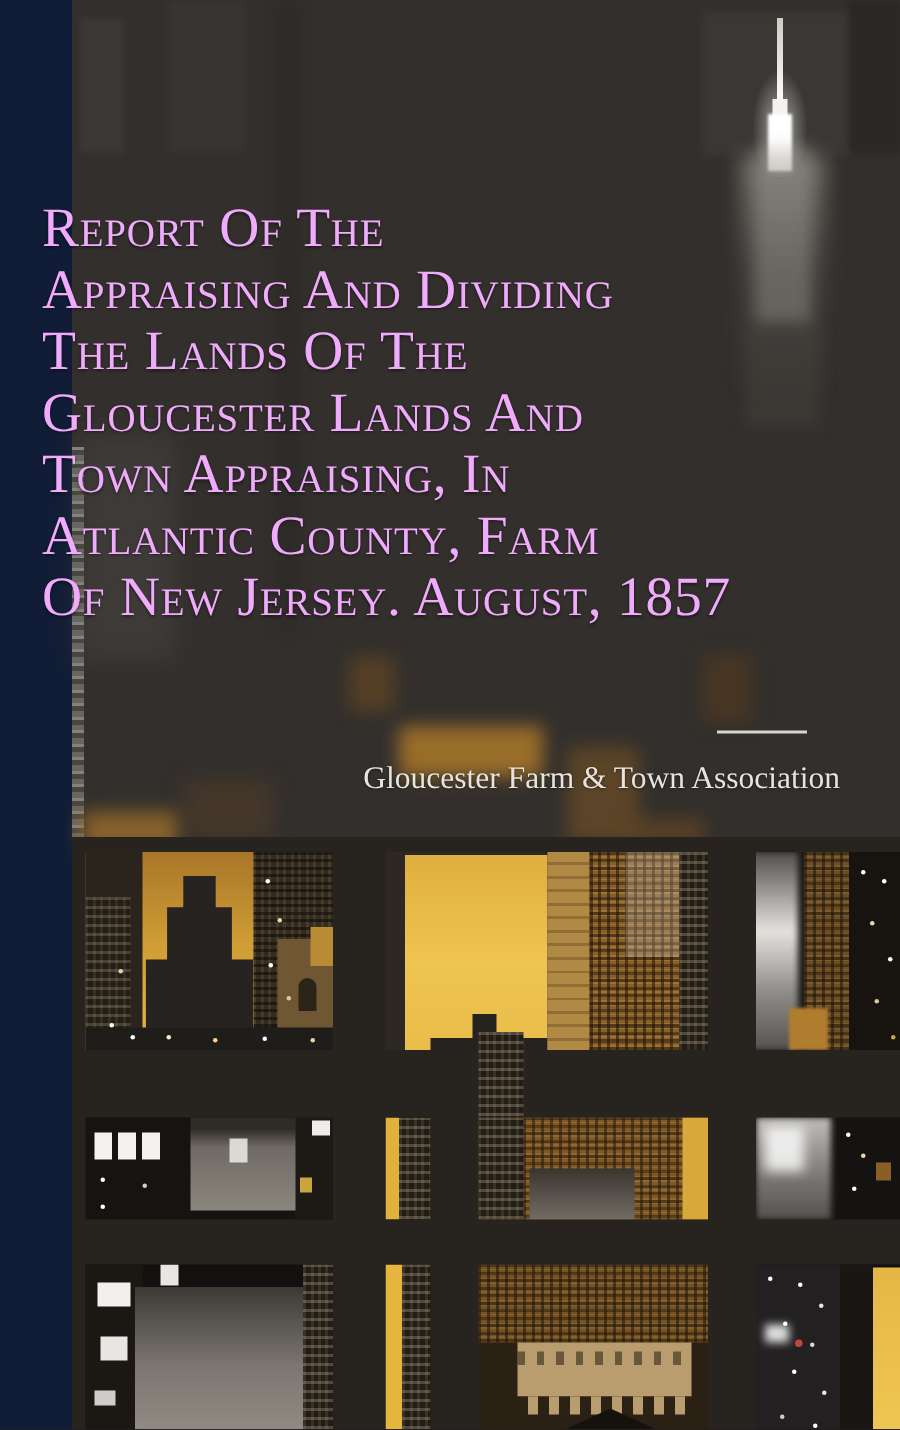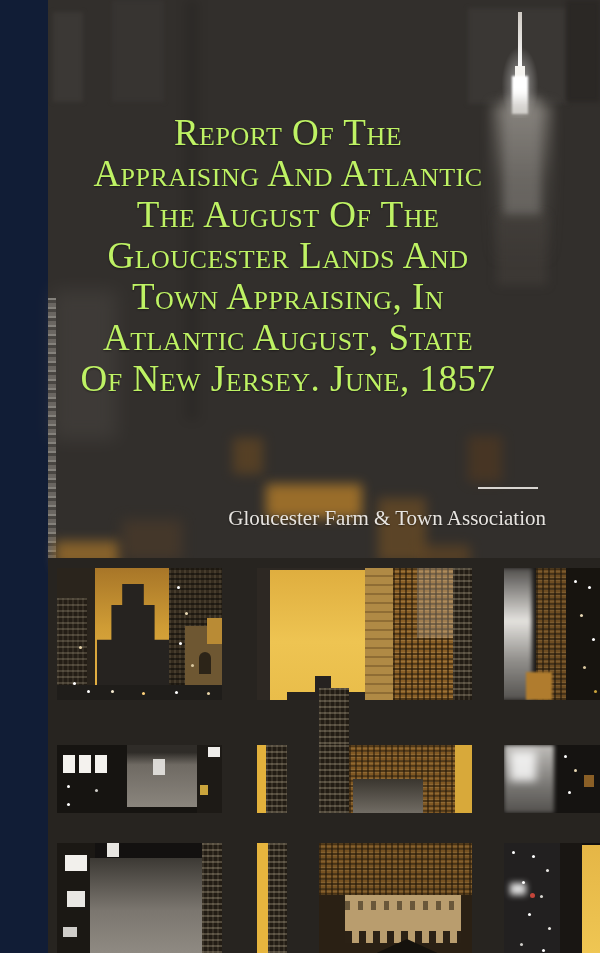--- a/index.html
+++ b/index.html
@@ -26,32 +26,32 @@
   .tex-dark-win{
     background-color:#342b1e;
     background-image:
       repeating-linear-gradient(to bottom, rgba(0,0,0,.45) 0 2px, rgba(0,0,0,0) 2px 5px),
       repeating-linear-gradient(to right, rgba(235,215,175,.10) 0 2px, rgba(0,0,0,0) 2px 5px);
   }
   .pane{position:absolute;overflow:hidden;}
   .dot{position:absolute;width:3px;height:3px;background:#fff;border-radius:50%;}
   
   .title-block{
-    position:absolute;top:112px;right:52px;width:520px;
-    text-align:center;color:#bef264;
+    position:absolute;top:132px;right:52px;width:520px;
+    text-align:left;color:#f0abfc;
     font-size:37px;line-height:41px;letter-spacing:.5px;
     font-variant:small-caps;text-shadow:0 1px 2px rgba(0,0,0,.45);
     z-index:20;
   }
   .divider{
     position:absolute;top:487px;right:62px;width:60px;height:2px;
     background:#d8d5d1;z-index:20;
   }
   .author{
-    position:absolute;top:505px;right:54px;width:520px;
+    position:absolute;top:505px;right:40px;width:520px;
     text-align:right;color:#e7e4e0;font-size:21px;line-height:26px;
     text-shadow:0 1px 2px rgba(0,0,0,.45);z-index:20;
   }
 </style>
 </head>
 <body>
 
 <div class="cover">
 
   <div class="abs" style="left:0;top:0;width:48px;height:953px;background:#111d36;"></div>
@@ -195,25 +195,25 @@
     <div class="dot" style="left:8px;top:8px;box-shadow:20px 4px 0 #fff,34px 18px 0 #e8e6e2,10px 30px 0 #fff,28px 44px 0 #d9d7d2,16px 62px 0 #fff,36px 76px 0 #e8e6e2,8px 92px 0 #cfcdc9,30px 98px 0 #fff;"></div>
     <div class="abs" style="left:6px;top:40px;width:16px;height:12px;background:rgba(255,255,255,.85);filter:blur(3px);"></div>
     <div class="abs" style="left:26px;top:50px;width:5px;height:5px;background:#c4453a;border-radius:50%;"></div>
     <div class="abs" style="left:56px;top:0;width:22px;height:110px;background:#191613;"></div>
     <div class="abs" style="left:78px;top:2px;width:18px;height:108px;
                 background:linear-gradient(to bottom,#e5b646,#efc653);"></div>
   </div>
 
   <div class="title-block">
     <div>Report Of The</div>
-    <div>Appraising And Atlantic</div>
-    <div>The August Of The</div>
+    <div>Appraising And Dividing</div>
+    <div>The Lands Of The</div>
     <div>Gloucester Lands And</div>
     <div>Town Appraising, In</div>
-    <div>Atlantic August, State</div>
-    <div>Of New Jersey. June, 1857</div>
+    <div>Atlantic County, Farm</div>
+    <div>Of New Jersey. August, 1857</div>
   </div>
 
   <div class="divider"></div>
 
   <div class="author">Gloucester Farm &amp; Town Association</div>
 
 </div>
 
 </body></html>

